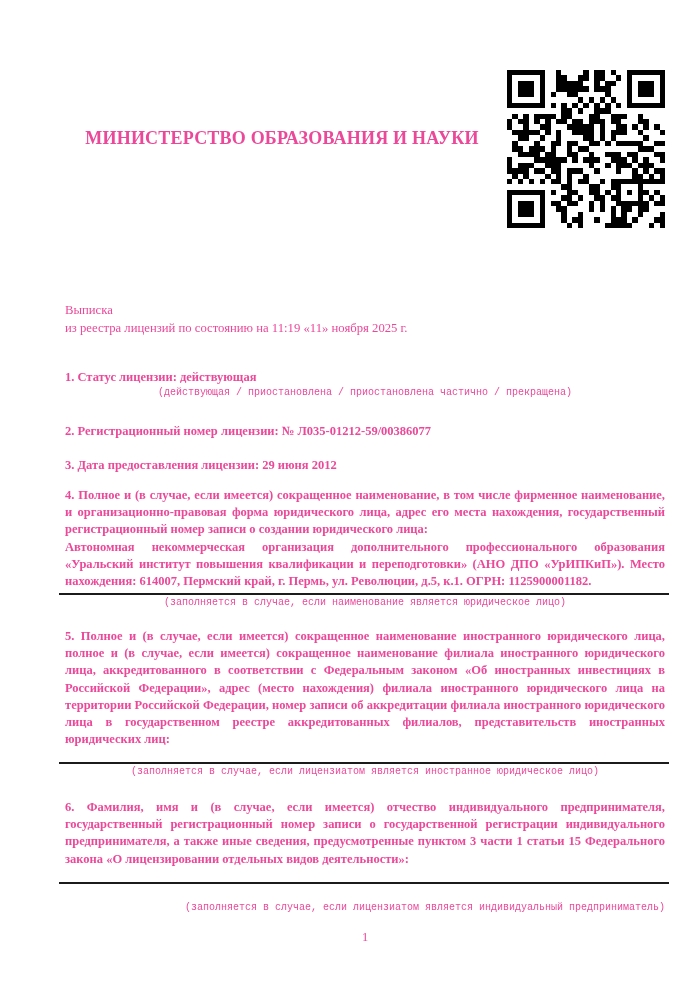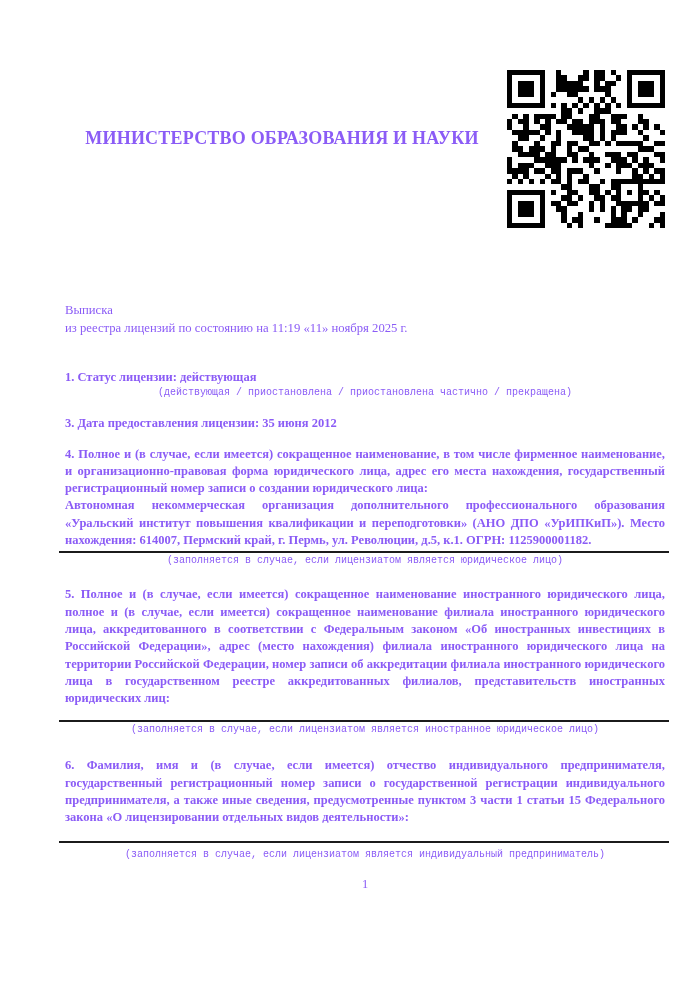--- a/index.html
+++ b/index.html
@@ -8,21 +8,21 @@
     background: #ffffff;
   }
   .page {
     position: relative;
     width: 700px;
     height: 989px;
     background: #ffffff;
     box-sizing: border-box;
     padding: 67px 35px 0 65px;
     font-family: "Liberation Serif", "DejaVu Serif", serif;
-    color: #8b5cf6;
+    color: #ec4899;
     overflow: hidden;
   }
   
   .header-row {
     display: flex;
     align-items: flex-start;
     height: 170px;
   }
   .ministry-block {
     width: 434px;
@@ -77,21 +77,21 @@
   .mt-note1 { margin-top: 1px; }
   .mt-item2 { margin-top: 24px; }
   .mt-item3 { margin-top: 16px; }
   .mt-item4 { margin-top: 13px; }
   .mt-note4 { margin-top: 2px; }
   .mt-item5 { margin-top: 19px; }
   .mt-line5 { margin-top: 13px; }
   .mt-note5 { margin-top: 2px; }
   .mt-item6 { margin-top: 21px; }
   .mt-line6 { margin-top: 14px; }
-  .mt-note6 { margin-top: 6px; }
+  .mt-note6 { margin-top: 18px; text-align: right; }
   .mt-item7 { margin-top: 24px; }
   .page-number {
     margin-top: 15px;
     text-align: center;
     font-size: 12.5px;
     line-height: 17px;
   }
 </style>
 </head>
 <body>
@@ -533,27 +533,28 @@
   </div>
 
   <div class="doc-title">
     <div>Выписка</div>
     <div>из реестра лицензий по состоянию на 11:19 «11» ноября 2025 г.</div>
   </div>
 
   <div class="item mt-item1">1. Статус лицензии: действующая</div>
   <div class="note-center mt-note1">(действующая / приостановлена / приостановлена частично / прекращена)</div>
 
-
-  <div class="item mt-item3">3. Дата предоставления лицензии: 35 июня 2012</div>
+  <div class="item mt-item2">2. Регистрационный номер лицензии: № Л035-01212-59/00386077</div>
+
+  <div class="item mt-item3">3. Дата предоставления лицензии: 29 июня 2012</div>
 
   <div class="item just mt-item4">4. Полное и (в случае, если имеется) сокращенное наименование, в том числе фирменное наименование, и организационно-правовая форма юридического лица, адрес его места нахождения, государственный регистрационный номер записи о создании юридического лица:</div>
   <div class="item just">Автономная некоммерческая организация дополнительного профессионального образования «Уральский институт повышения квалификации и переподготовки» (АНО ДПО «УрИПКиП»). Место нахождения: 614007, Пермский край, г. Пермь, ул. Революции, д.5, к.1. ОГРН: 1125900001182.</div>
   <hr class="field-line">
-  <div class="note-center mt-note4">(заполняется в случае, если лицензиатом является юридическое лицо)</div>
+  <div class="note-center mt-note4">(заполняется в случае, если наименование является юридическое лицо)</div>
 
   <div class="item just mt-item5">5. Полное и (в случае, если имеется) сокращенное наименование иностранного юридического лица, полное и (в случае, если имеется) сокращенное наименование филиала иностранного юридического лица, аккредитованного в соответствии с Федеральным законом «Об иностранных инвестициях в Российской Федерации», адрес (место нахождения) филиала иностранного юридического лица на территории Российской Федерации, номер записи об аккредитации филиала иностранного юридического лица в государственном реестре аккредитованных филиалов, представительств иностранных юридических лиц:</div>
   <hr class="field-line mt-line5">
   <div class="note-center mt-note5">(заполняется в случае, если лицензиатом является иностранное юридическое лицо)</div>
 
   <div class="item just mt-item6">6. Фамилия, имя и (в случае, если имеется) отчество индивидуального предпринимателя, государственный регистрационный номер записи о государственной регистрации индивидуального предпринимателя, а также иные сведения, предусмотренные пунктом 3 части 1 статьи 15 Федерального закона «О лицензировании отдельных видов деятельности»:</div>
   <hr class="field-line mt-line6">
   <div class="note-center mt-note6">(заполняется в случае, если лицензиатом является индивидуальный предприниматель)</div>
 
 

